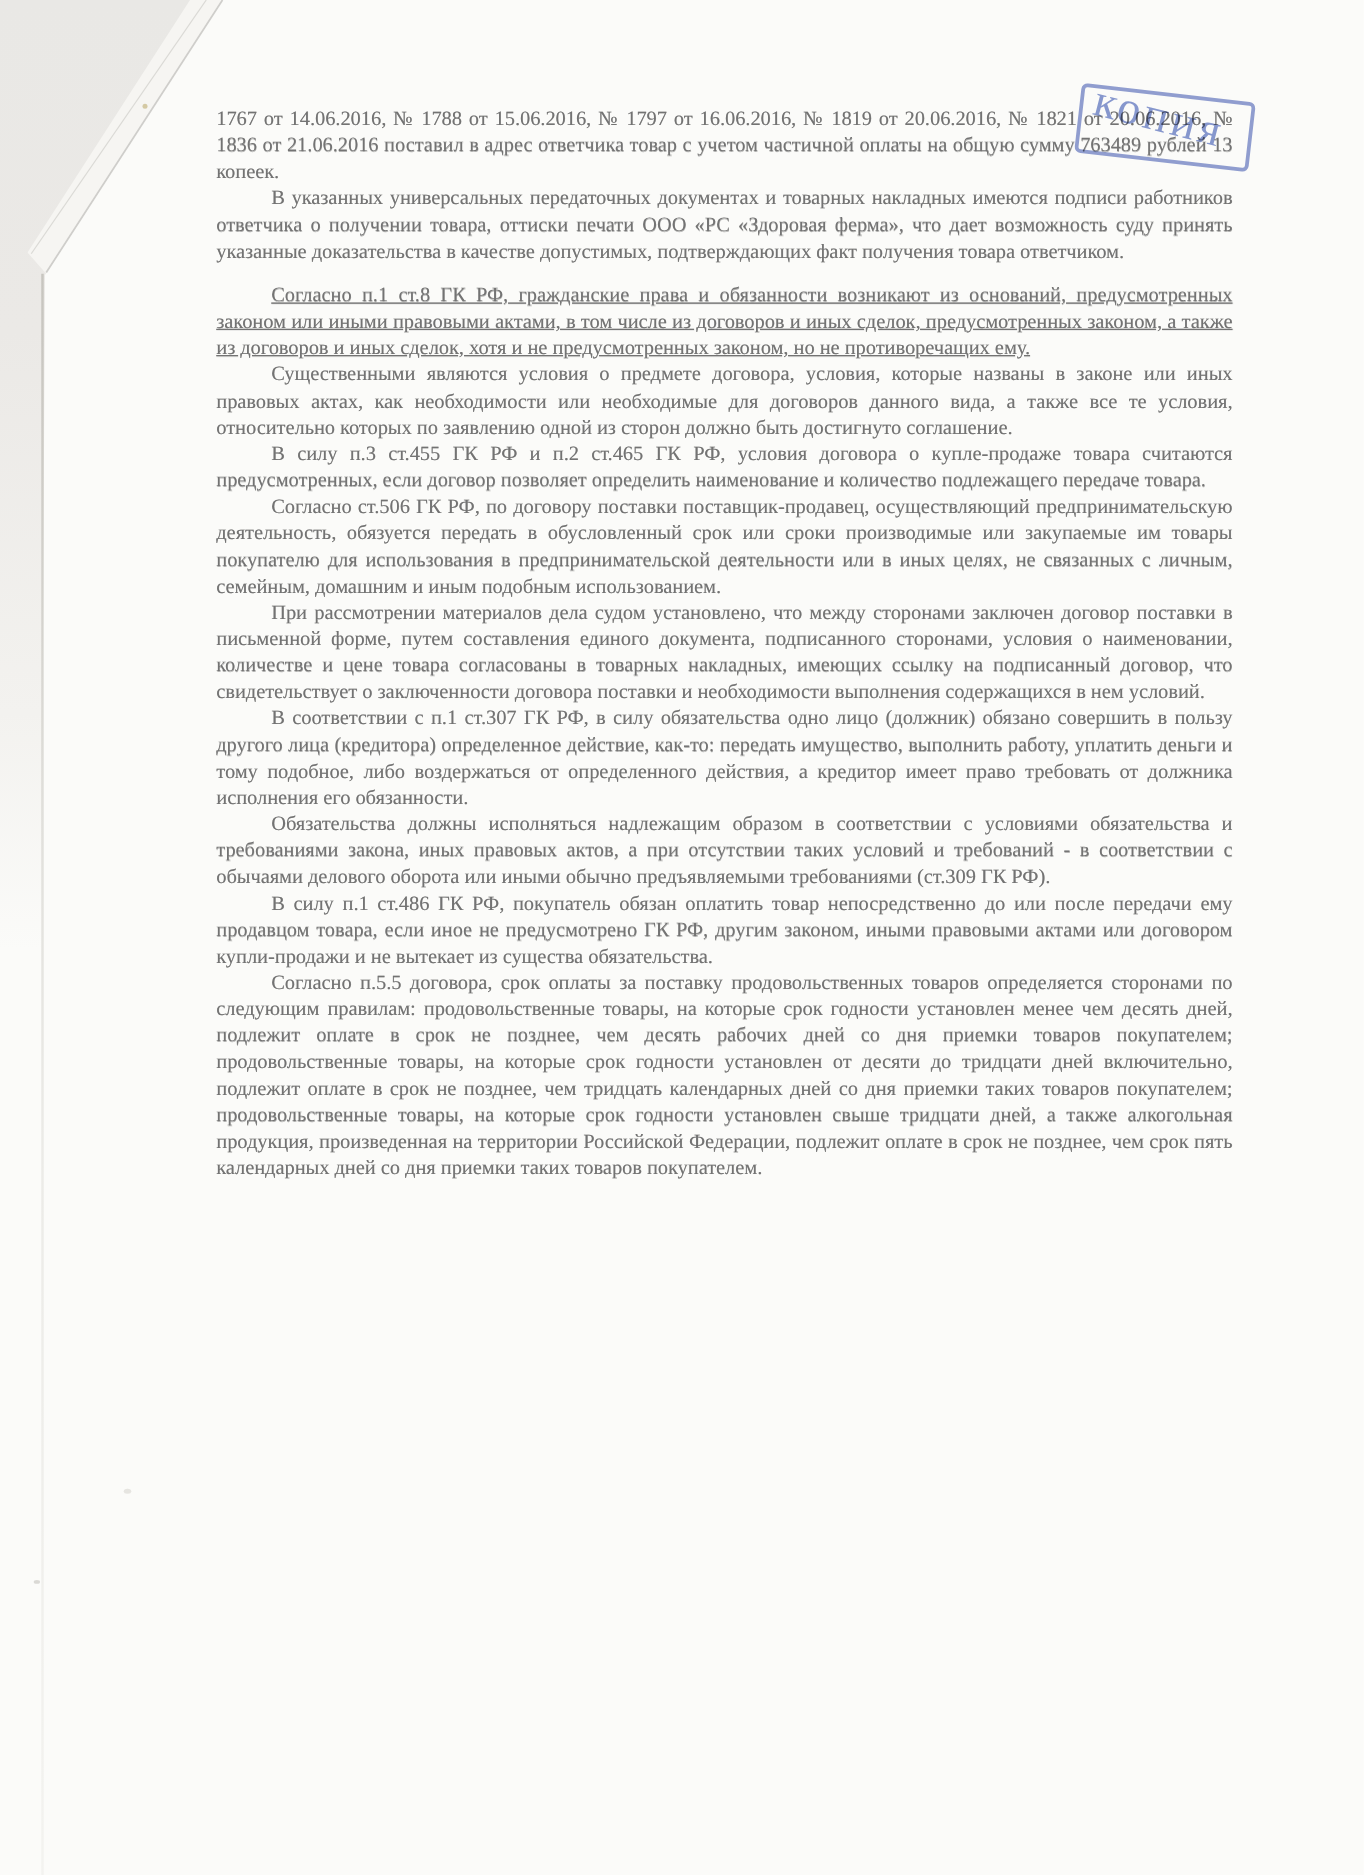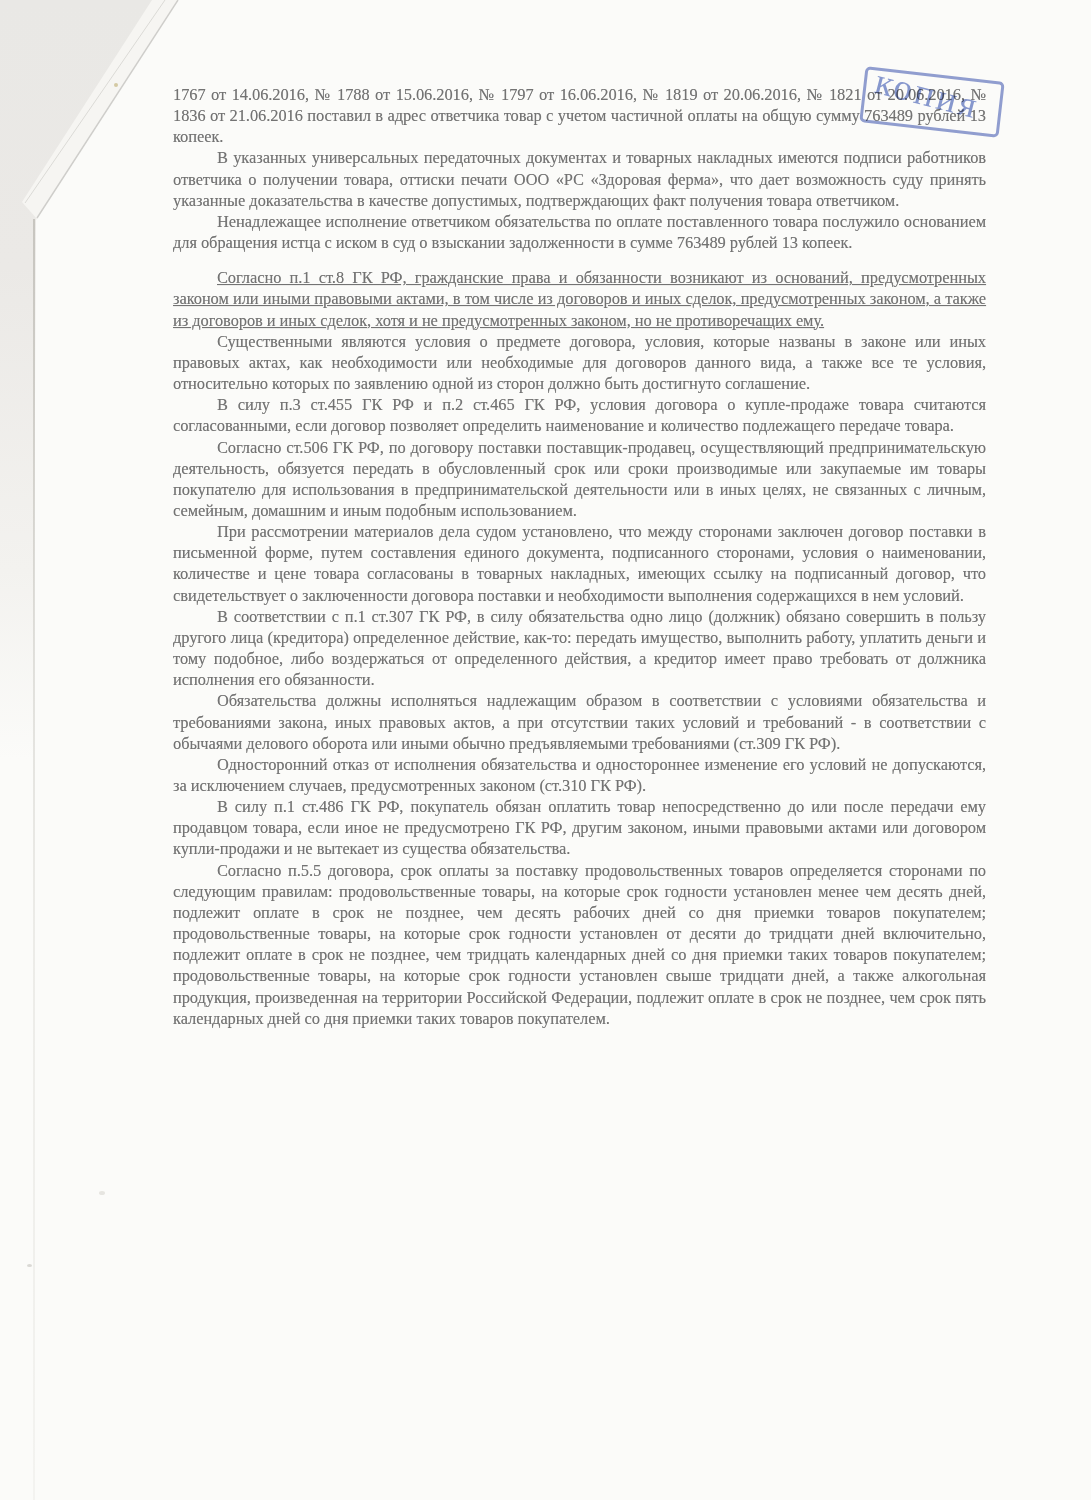--- a/index.html
+++ b/index.html
@@ -73,28 +73,26 @@
   <line x1="165" y1="0" x2="25" y2="203" stroke="#dbdad6" stroke-width="1"></line>
 </svg>
 <div class="edge-line"></div>
 <div class="speck speck-1"></div>
 <div class="speck speck-2"></div>
 <div class="speck speck-3"></div>
 
 <div class="doc">
     <p class="no-indent">1767 от 14.06.2016, № 1788 от 15.06.2016, № 1797 от 16.06.2016, № 1819 от 20.06.2016, № 1821 от 20.06.2016, № 1836 от 21.06.2016 поставил в адрес ответчика товар с учетом частичной оплаты на общую сумму 763489 рублей 13 копеек.</p>
     <p>В указанных универсальных передаточных документах и товарных накладных имеются подписи работников ответчика о получении товара, оттиски печати ООО «РС «Здоровая ферма», что дает возможность суду принять указанные доказательства в качестве допустимых, подтверждающих факт получения товара ответчиком.</p>
-    <p>Ненадлежащее исполнение ответчиком обязательства по оплате поставленного товара послужило основанием для обращения истца с иском в суд о взыскании задолженности в сумме 763489 рублей 13 копеек.</p>
     <p class="gap-before">Согласно п.1 ст.8 ГК РФ, гражданские права и обязанности возникают из оснований, предусмотренных законом или иными правовыми актами, в том числе из договоров и иных сделок, предусмотренных законом, а также из договоров и иных сделок, хотя и не предусмотренных законом, но не противоречащих ему.</p>
     <p>Существенными являются условия о предмете договора, условия, которые названы в законе или иных правовых актах, как необходимости или необходимые для договоров данного вида, а также все те условия, относительно которых по заявлению одной из сторон должно быть достигнуто соглашение.</p>
-    <p>В силу п.3 ст.455 ГК РФ и п.2 ст.465 ГК РФ, условия договора о купле-продаже товара считаются согласованными, если договор позволяет определить наименование и количество подлежащего передаче товара.</p>
+    <p>В силу п.3 ст.455 ГК РФ и п.2 ст.465 ГК РФ, условия договора о купле-продаже товара считаются предусмотренных, если договор позволяет определить наименование и количество подлежащего передаче товара.</p>
     <p>Согласно ст.506 ГК РФ, по договору поставки поставщик-продавец, осуществляющий предпринимательскую деятельность, обязуется передать в обусловленный срок или сроки производимые или закупаемые им товары покупателю для использования в предпринимательской деятельности или в иных целях, не связанных с личным, семейным, домашним и иным подобным использованием.</p>
     <p>При рассмотрении материалов дела судом установлено, что между сторонами заключен договор поставки в письменной форме, путем составления единого документа, подписанного сторонами, условия о наименовании, количестве и цене товара согласованы в товарных накладных, имеющих ссылку на подписанный договор, что свидетельствует о заключенности договора поставки и необходимости выполнения содержащихся в нем условий.</p>
     <p>В соответствии с п.1 ст.307 ГК РФ, в силу обязательства одно лицо (должник) обязано совершить в пользу другого лица (кредитора) определенное действие, как-то: передать имущество, выполнить работу, уплатить деньги и тому подобное, либо воздержаться от определенного действия, а кредитор имеет право требовать от должника исполнения его обязанности.</p>
     <p>Обязательства должны исполняться надлежащим образом в соответствии с условиями обязательства и требованиями закона, иных правовых актов, а при отсутствии таких условий и требований - в соответствии с обычаями делового оборота или иными обычно предъявляемыми требованиями (ст.309 ГК РФ).</p>
-    <p>Односторонний отказ от исполнения обязательства и одностороннее изменение его условий не допускаются, за исключением случаев, предусмотренных законом (ст.310 ГК РФ).</p>
     <p>В силу п.1 ст.486 ГК РФ, покупатель обязан оплатить товар непосредственно до или после передачи ему продавцом товара, если иное не предусмотрено ГК РФ, другим законом, иными правовыми актами или договором купли-продажи и не вытекает из существа обязательства.</p>
     <p>Согласно п.5.5 договора, срок оплаты за поставку продовольственных товаров определяется сторонами по следующим правилам: продовольственные товары, на которые срок годности установлен менее чем десять дней, подлежит оплате в срок не позднее, чем десять рабочих дней со дня приемки товаров покупателем; продовольственные товары, на которые срок годности установлен от десяти до тридцати дней включительно, подлежит оплате в срок не позднее, чем тридцать календарных дней со дня приемки таких товаров покупателем; продовольственные товары, на которые срок годности установлен свыше тридцати дней, а также алкогольная продукция, произведенная на территории Российской Федерации, подлежит оплате в срок не позднее, чем срок пять календарных дней со дня приемки таких товаров покупателем.</p>
   </div>
 
 <div class="stamp">
   <span class="stamp-text">копия</span>
 </div>
 
 </body></html>

